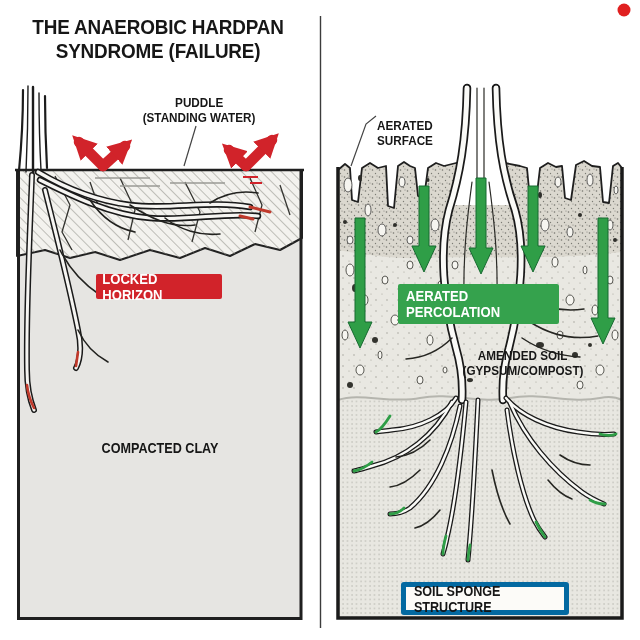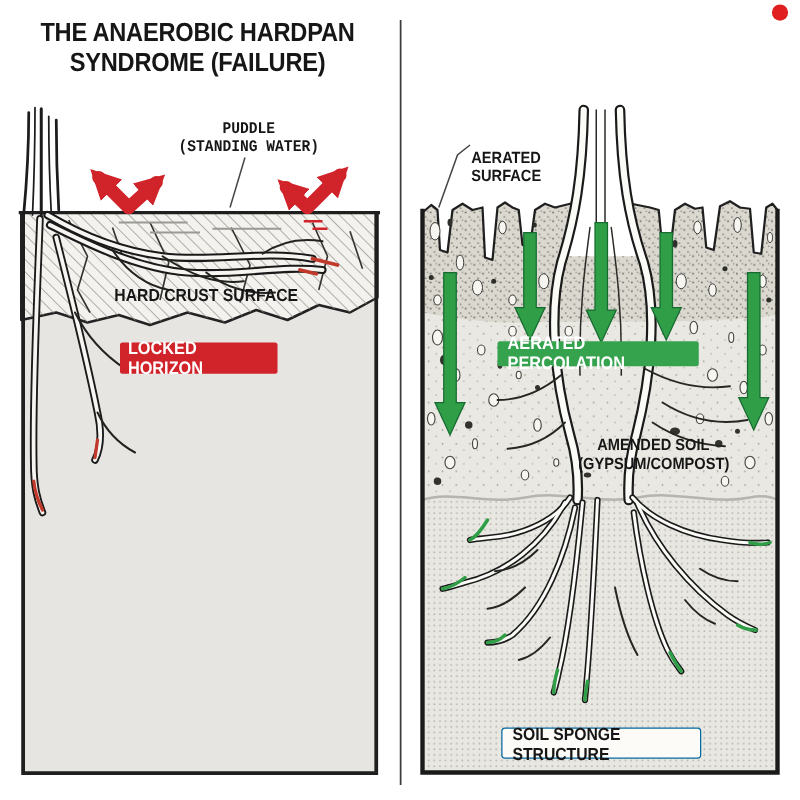--- a/index.html
+++ b/index.html
@@ -17,21 +17,21 @@
   .cxl{display:inline-block;transform:scaleX(.9);transform-origin:left;}
   .ctr{transform:translateX(-50%);text-align:center;}
   .title{font-size:21px;line-height:23.5px;letter-spacing:-.2px;}
   .small{font-size:13px;line-height:15px;}
   .mid{font-size:14px;line-height:16px;}
   .badge{position:absolute;z-index:2;display:flex;align-items:center;justify-content:center;
     color:#fff;font-weight:700;font-size:14.5px;border-radius:2px;}
   .badge-red{background:var(--failure-red);}
   .badge-green{background:var(--badge-green);}
   .plate{position:absolute;z-index:2;display:flex;align-items:center;justify-content:center;
-    background:var(--label-bg);border:1px solid #0369a1;border-radius:3px;
+    background:var(--label-bg);border:5px solid #0369a1;border-radius:3px;
     font-weight:700;font-size:14px;color:var(--text);}
 </style>
 </head>
 <body>
 
 <div id="stage">
 
 <svg id="art" width="640" height="640" viewBox="0 0 640 640">
   <defs>
     <pattern id="pHatch" width="7" height="7" patternUnits="userSpaceOnUse" patternTransform="rotate(-45)">
@@ -310,45 +310,45 @@
   <line x1="320.5" y1="16" x2="320.5" y2="628" stroke="#3c3c3c" stroke-width="1.4"></line>
   <circle cx="624" cy="10" r="6.5" fill="var(--dot-red)"></circle>
 </svg>
 
 <div class="lbl title ctr" style="left:158px;top:15px;">
   <span class="cx">THE ANAEROBIC HARDPAN</span><br>
   <span class="cx">SYNDROME (FAILURE)</span>
 </div>
 
 
-<div class="lbl small ctr" style="left:199px;top:95px;font-family:Liberation Mono, monospace;">
+<div class="lbl small ctr" style="left:199px;top:95px;">
   <span class="cx">PUDDLE</span><br>
   <span class="cx">(STANDING WATER)</span>
 </div>
 
 <div class="lbl small" style="left:377px;top:118px;">
   <span class="cxl">AERATED</span><br>
   <span class="cxl">SURFACE</span>
 </div>
 
-<div class="lbl mid ctr" style="left:165px;top:228px;">
-  <span class="cx">HARD CRUST SURFACE</span>
-</div>
 
 <div class="badge badge-red" style="left:96px;top:274px;width:126px;height:25px;">
   <span class="cx">LOCKED HORIZON</span>
 </div>
 
-<div class="badge badge-green" style="left:398px;top:273px;width:161px;height:20px;">
+<div class="badge badge-green" style="left:398px;top:284px;width:161px;height:40px;">
   <span class="cx">AERATED PERCOLATION</span>
 </div>
 
 <div class="lbl small ctr" style="left:523px;top:348px;">
   <span class="cx">AMENDED SOIL</span><br>
   <span class="cx">(GYPSUM/COMPOST)</span>
 </div>
 
+<div class="lbl mid ctr" style="left:160px;top:440px;">
+  <span class="cx">COMPACTED CLAY</span>
+</div>
 
 <div class="plate" style="left:401px;top:582px;width:158px;height:23px;">
   <span class="cx">SOIL SPONGE STRUCTURE</span>
 </div>
 
 </div>
 
 </body></html>

